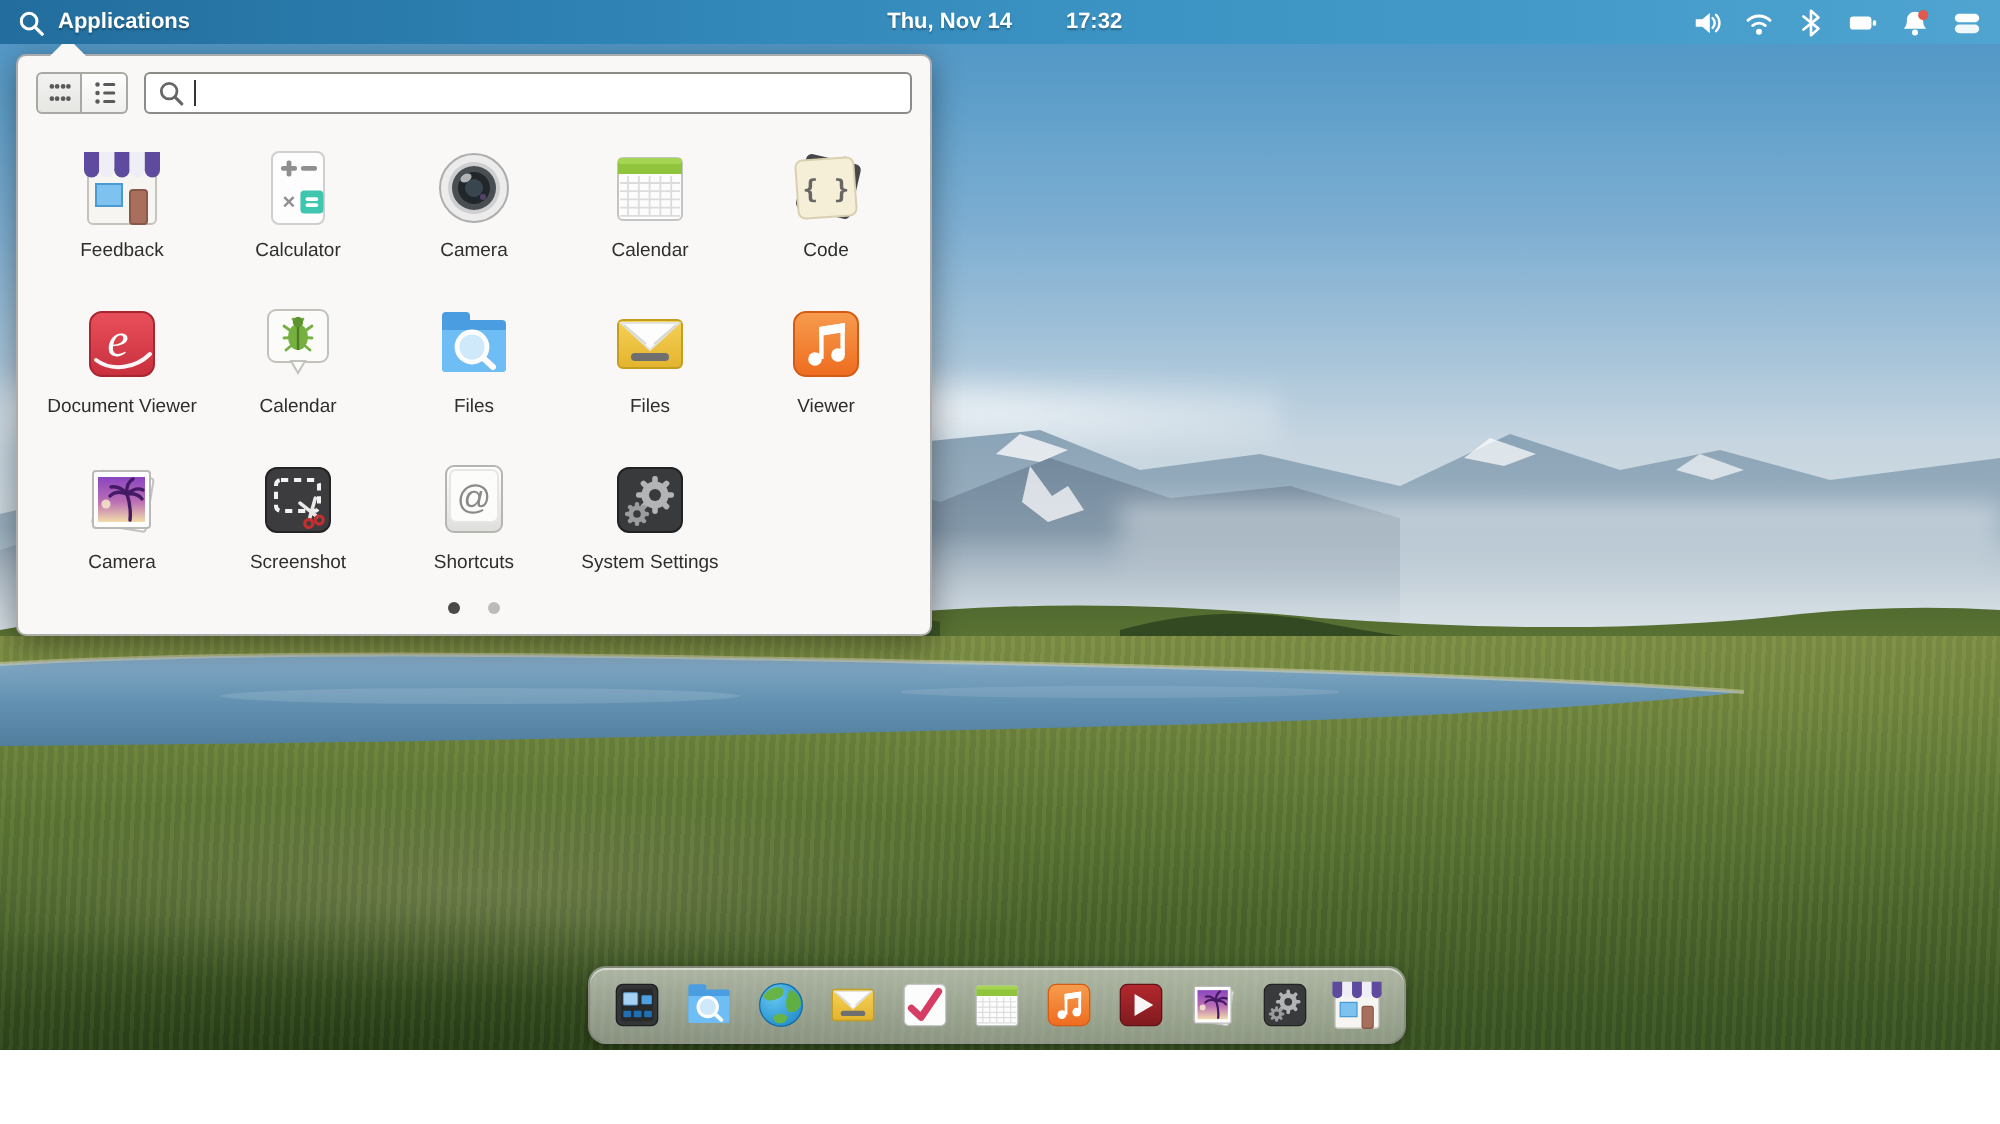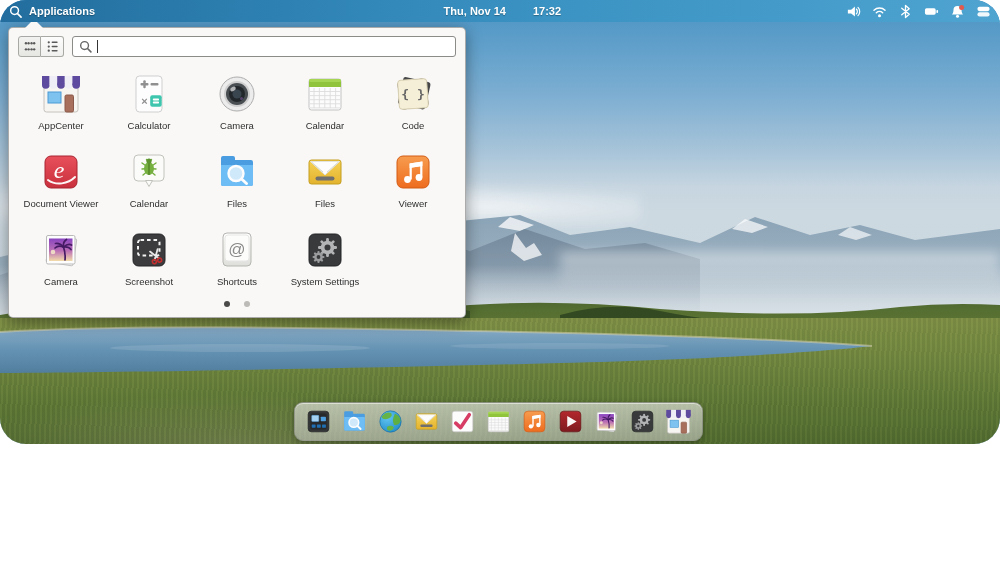--- a/index.html
+++ b/index.html
@@ -1,18 +1,18 @@
 <!DOCTYPE html>
 <html><head>
 <meta charset="utf-8">
 <style>
   * { margin:0; padding:0; box-sizing:border-box; }
   html,body { width:1000px; height:562px; }
   body { font-family:"Liberation Sans", sans-serif; overflow:hidden; }
-  .screen { position:relative; width:1000px; height:444px; overflow:hidden; background:#4b94c4;border-radius:26px; }
+  .screen { position:relative; width:1000px; height:525px; overflow:hidden; background:#4b94c4; }
 
   
   .sky { position:absolute; inset:0;
     background:linear-gradient(180deg,#4a93c4 0%,#5f9fca 10%,#7fafd2 22%,#a7c4d9 34%,#c6d5e0 42%,#cdd9e1 48%,#c9d6de 100%); }
   .cloud-band { position:absolute; left:0; top:180; width:640px; height:46px; top:180px;
     background:
       radial-gradient(60% 70% at 18% 55%, rgba(255,255,255,.85), rgba(255,255,255,0) 70%),
       radial-gradient(55% 65% at 48% 45%, rgba(255,255,255,.75), rgba(255,255,255,0) 72%),
       radial-gradient(50% 70% at 78% 60%, rgba(255,255,255,.7), rgba(255,255,255,0) 70%);
     filter:blur(5px); opacity:.9; }
@@ -242,21 +242,21 @@
 <rect x="20.2" y="6" width="7.6" height="9" fill="#5e4a9e"></rect>
                 <circle cx="24" cy="15" r="3.8" fill="#5e4a9e"></circle>
 <rect x="27.8" y="6" width="7.6" height="9" fill="#efeef6"></rect>
                 <circle cx="31.6" cy="15" r="3.8" fill="#efeef6"></circle>
 <rect x="35.4" y="6" width="7.6" height="9" fill="#5e4a9e"></rect>
                 <circle cx="39.2" cy="15" r="3.8" fill="#5e4a9e"></circle>
               </g>
 <rect x="11" y="22" width="13" height="11" fill="#7ec3f0" stroke="#4a9ad4"></rect>
 <rect x="28" y="25" width="8.5" height="17" rx="1.5" fill="#a8705c" stroke="#8a5848"></rect>
             </svg></div>
-          <div class="app-label">AppCenter</div>
+          <div class="app-label">Feedback</div>
         </div>
         <div class="app-item">
           <div class="app-icon"><svg viewBox="0 0 48 48">
               <rect x="11" y="6" width="26" height="36" rx="3.5" fill="#fdfdfd" stroke="#cfcfcf"></rect>
 <g fill="#8f8f8f">
                 <rect x="15.5" y="13" width="8" height="2.4" rx="1"></rect>
                 <rect x="18.3" y="10.2" width="2.4" height="8" rx="1"></rect>
 <rect x="25.5" y="13" width="8" height="2.4" rx="1"></rect>
               </g>
 <text x="19.5" y="34.5" font-size="11" font-weight="bold" fill="#8f8f8f" text-anchor="middle" font-family="Liberation Sans, sans-serif">×</text>

